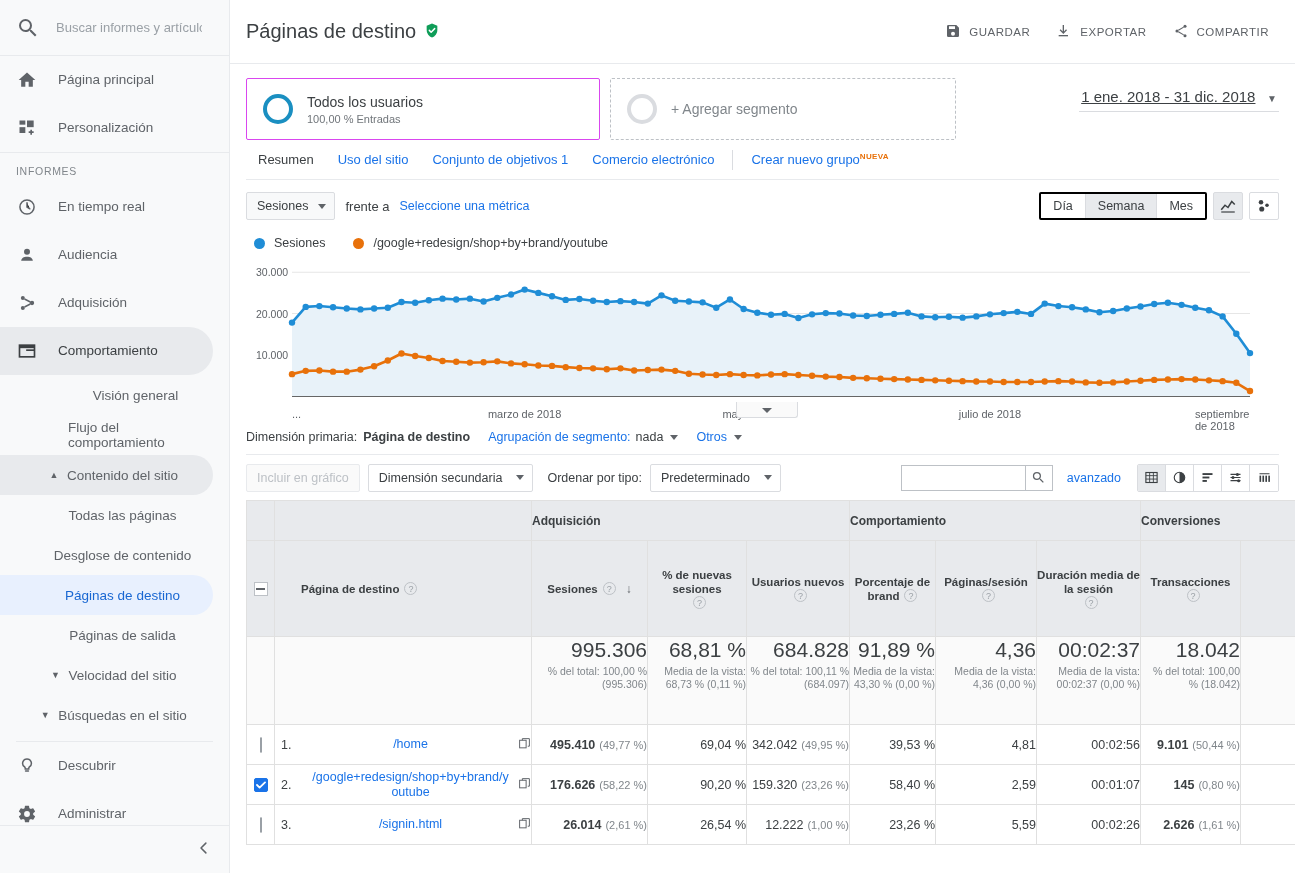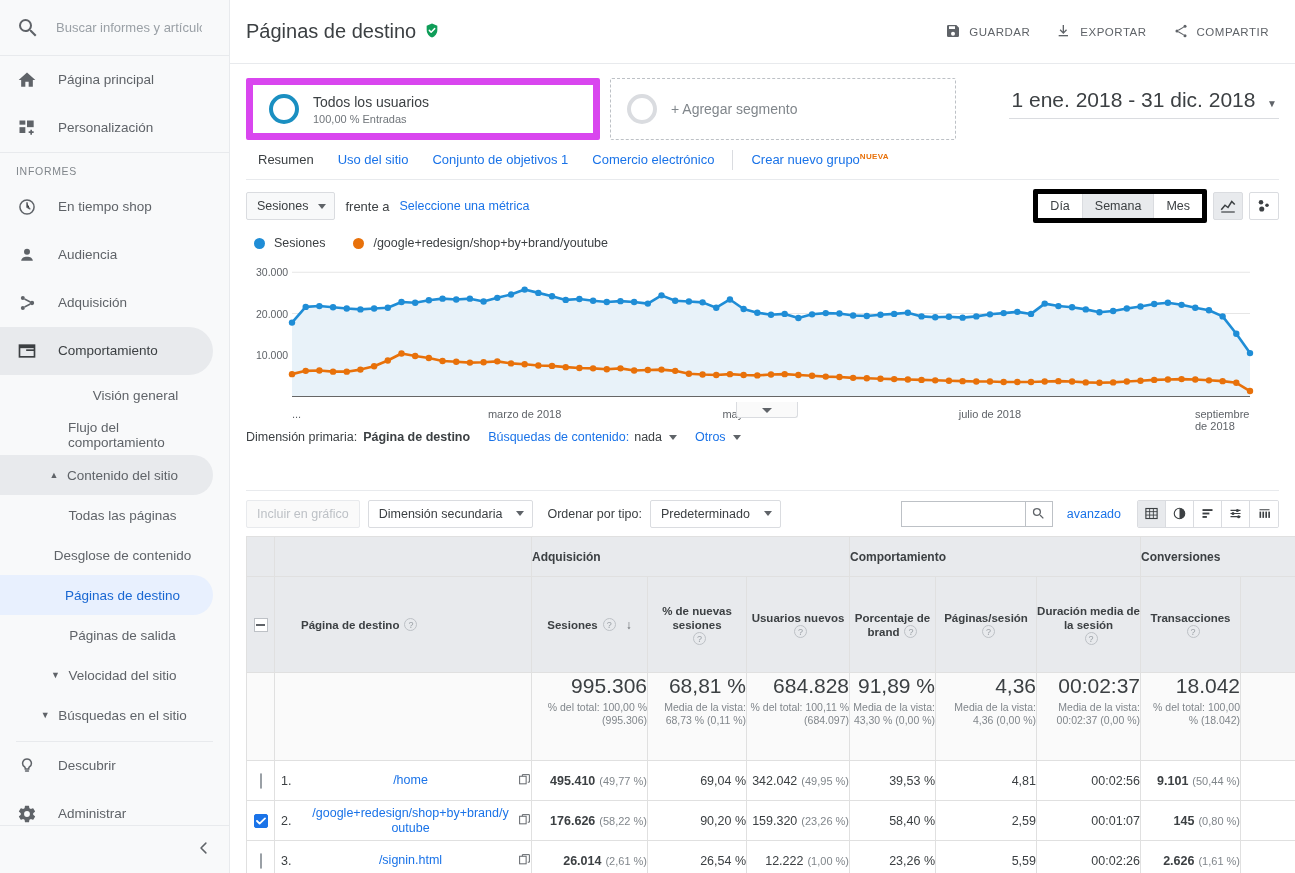--- a/index.html
+++ b/index.html
@@ -84,33 +84,33 @@
   .top-btn {
     display:flex; align-items:center; gap:8px; padding: 8px 10px;
     color:#5f6368; font-size:11.5px; letter-spacing:.5px; cursor:pointer;
     text-transform: uppercase;
   }
 
   .content { padding: 0 16px; }
 
   .segrow { display:flex; align-items:flex-start; padding-top:14px; }
   .segcard {
-    width: 354px; height: 62px; border:7px solid #d946ef; border-radius:2px;
+    width: 354px; height: 62px; border:1px solid #d946ef; border-radius:2px;
     display:flex; align-items:center; padding: 0 16px; background:#fff;
   }
   .segcard.dashed { border: 1px dashed #bdc1c6; margin-left: 10px; width: 346px; }
   .ring { width:30px; height:30px; border-radius:50%; border:4px solid #1a8fc1; margin-right:14px; flex:none; }
   .ring.grey { border-color:#dadce0; }
   .seg-name { font-size:14px; color:#3c4043; line-height:17px; }
   .seg-sub { font-size:11px; color:#70757a; margin-top:2px; }
   .seg-add { font-size:14px; color:#80868b; }
 
   .daterange { margin-left:auto; padding-top: 10px; text-align:right; }
   .dr-inner { border-bottom:1px solid #dadce0; padding: 0 2px 6px 2px; display:inline-block; }
-  .dr-text { font-size:21px; color:#3c4043; }
+  .dr-text { font-size:15px; color:#3c4043;text-decoration:underline; }
   .dr-caret { color:#5f6368; font-size:10px; margin-left:8px; }
 
   .tabs-main { display:flex; align-items:flex-end; margin-top: 14px; border-bottom:1px solid #e0e0e0; height: 28px; }
   .tab-main {
     font-size:13px; padding: 4px 12px 6px 12px; color:#1a73e8; cursor:pointer;
   }
   .tab-main.active {
     color:#3c4043; border:1px solid #e0e0e0; border-bottom:1px solid #fff;
     border-radius:3px 3px 0 0; margin-bottom:-1px; background:#fff;
   }
@@ -127,21 +127,21 @@
   .select-box {
     display:inline-flex; align-items:center; gap:10px;
     border:1px solid #dadce0; border-radius:2px; background:#f8f9fa;
     padding: 6px 8px 6px 10px; font-size:12.5px; color:#3c4043; cursor:pointer;
   }
   .caret-dn { border-left:4px solid transparent; border-right:4px solid transparent; border-top:5px solid #5f6368; }
   .frente { font-size:13px; color:#3c4043; margin: 0 10px; }
   .link { color:#1a73e8; cursor:pointer; font-size:12.5px; }
 
   .gran { margin-left:auto; display:flex; align-items:center; gap: 6px; }
-  .gran-group { display:flex; border:5px solid #000000; border-radius:2px; overflow:hidden; }
+  .gran-group { display:flex; border:2px solid #000000; border-radius:2px; overflow:hidden; }
   .gran-btn { font-size:12.5px; padding: 5px 12px; color:#3c4043; background:#fff; cursor:pointer; border-right:1px solid #dadce0; }
   .gran-btn:last-child { border-right:none; }
   .gran-btn.active { background:#e8eaed; }
   .icon-btn { width:30px; height:28px; border:1px solid #dadce0; border-radius:2px; display:flex; align-items:center; justify-content:center; cursor:pointer; background:#fff; }
   .icon-btn.active { background:#e8eaed; }
 
   
   .legend { display:flex; align-items:center; gap: 28px; padding: 4px 0 6px 8px; }
   .lg { display:flex; align-items:center; gap:9px; font-size:12.5px; color:#3c4043; }
   .dot { width:11px; height:11px; border-radius:50%; flex:none; }
@@ -158,21 +158,21 @@
     align-items:center; justify-content:center; cursor:pointer;
   }
 
   
   .dimrow { display:flex; align-items:center; height: 34px; font-size:12.5px; margin-top: 14px; }
   .dim-lbl { color:#3c4043; }
   .dim-val { color:#3c4043; font-weight:bold; margin-left:6px; }
   .dim-link { color:#1a73e8; margin-left: 18px; cursor:pointer; }
   .dim-plain { color:#3c4043; }
 
-  .ctrlrow { display:flex; align-items:center; height: 46px; border-top:1px solid #e8eaed;margin-top:36px; }
+  .ctrlrow { display:flex; align-items:center; height: 46px; border-top:1px solid #e8eaed; }
   .ghost-btn {
     border:1px solid #e8eaed; border-radius:2px; background:#fafafa;
     color:#bdc1c6; font-size:12.5px; padding: 6px 10px; cursor:default;
   }
   .ctrl-select {
     display:inline-flex; align-items:center; gap:14px;
     border:1px solid #dadce0; border-radius:2px; background:#fff;
     padding: 6px 8px 6px 10px; font-size:12.5px; color:#3c4043; cursor:pointer;
     margin-left: 8px;
   }
@@ -260,21 +260,21 @@
 
     <div class="section-label">INFORMES</div>
 
     <div class="nav-item">
       <span class="ic">
         <svg width="20" height="20" viewBox="0 0 24 24">
             <path fill="none" stroke="#5f6368" stroke-width="1.8" d="M12 3.5a8.5 8.5 0 110 17 8.5 8.5 0 010-17z"></path>
             <path stroke="#5f6368" stroke-width="1.8" stroke-linecap="round" d="M12 7v5.2l3.4 2"></path>
           </svg>
       </span>
-      <span class="lbl">En tiempo shop</span>
+      <span class="lbl">En tiempo real</span>
     </div>
 
     <div class="nav-item">
       <span class="ic">
         <svg width="20" height="20" viewBox="0 0 24 24">
             <circle cx="12" cy="8" r="3.6" fill="#5f6368"></circle>
             <path fill="#5f6368" d="M5 19c0-3.2 3.1-5 7-5s7 1.8 7 5z"></path>
           </svg>
       </span>
       <span class="lbl">Audiencia</span>
@@ -661,21 +661,21 @@
             <svg width="12" height="8" viewBox="0 0 12 8">
                 <path fill="#5f6368" d="M1 2h10L6 7z"></path>
               </svg>
           </span>
         </div>
       </div>
 
       <div class="dimrow">
         <span class="dim-lbl">Dimensión primaria:</span>
         <span class="dim-val">Página de destino</span>
-        <span class="dim-link">Búsquedas de contenido:</span>
+        <span class="dim-link">Agrupación de segmento:</span>
         <span class="dim-plain" style="margin-left:5px">nada</span>
         <span class="caret-dn" style="margin-left:7px"></span>
         <span class="dim-link">Otros</span>
         <span class="caret-dn" style="margin-left:7px"></span>
       </div>
 
       <div class="ctrlrow">
         <span class="ghost-btn">Incluir en gráfico</span>
         <span class="ctrl-select">
           <span>Dimensión secundaria</span>

